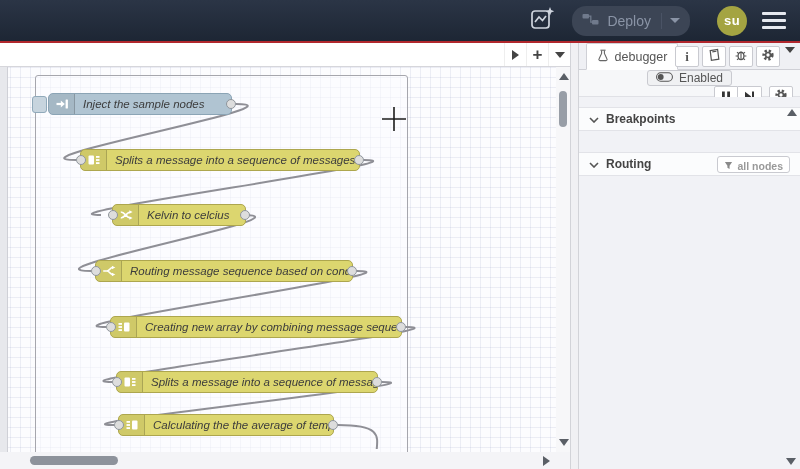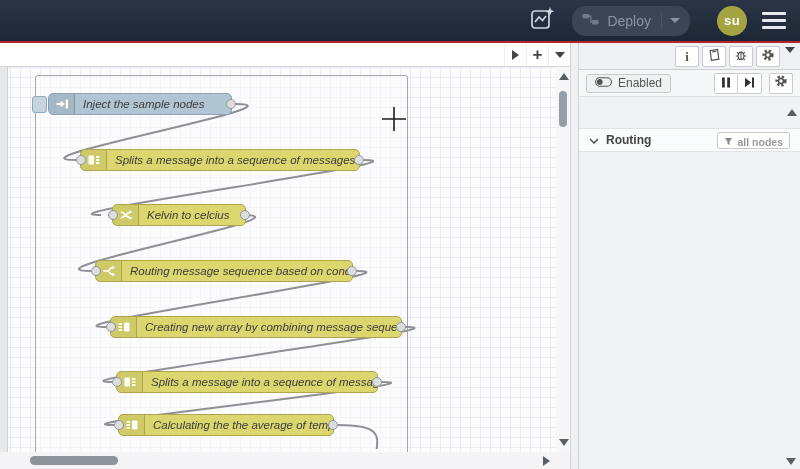--- a/index.html
+++ b/index.html
@@ -131,21 +131,21 @@
   .sb-tools { position:absolute; right:20px; top:3px; display:flex; gap:3px; }
   .tool-btn {
     width:24px; height:21px; background:#fff; border:1px solid #c9cad0; border-radius:2px;
     display:flex; align-items:center; justify-content:center; cursor:pointer;
   }
   .info-glyph { font-family:"Liberation Serif", serif; font-weight:bold; font-size:13px; color:#555; }
   .sb-caret { position:absolute; right:5px; top:10px; cursor:pointer; }
 
   .sb-toolbar {
     height:27px; background:#f6f7f9; border-bottom:1px solid #e0e1e6;
-    display:flex; align-items:center; padding:0 7px;
+    display:flex; align-items:center; padding:0 7px;flex-direction:column;
   }
   .enabled-btn {
     height:19px; display:flex; align-items:center; gap:6px;
     background:#f0f1f3; border:1px solid #c9cad0; border-radius:3px;
     padding:0 8px; font-size:12px; color:#555; cursor:pointer;
   }
   .sb-toolbar-right { margin-left:auto; display:flex; align-items:center; }
   .pair-btn { display:flex; }
   .pair-btn .tool-btn { border-radius:0; }
   .pair-btn .tool-btn:first-child { border-radius:2px 0 0 2px; }
@@ -337,20 +337,29 @@
       <div class="hscroll">
         <span class="hthumb"></span>
         <span class="arr-rt"></span>
       </div>
     </div>
 
     <div class="splitter"></div>
 
     <div class="sidebar">
       <div class="sb-tabs">
+        <div class="sb-tab">
+          <span>
+            <svg width="12" height="13" viewBox="0 0 12 13">
+              <path d="M4.6 1.4 V4.4 L2 10 A1.1 1.1 0 0 0 3 11.6 H9 A1.1 1.1 0 0 0 10 10 L7.4 4.4 V1.4" fill="none" stroke="#666" stroke-width="1.1"></path>
+              <path d="M3.4 1.2 H8.6" stroke="#666" stroke-width="1.1"></path>
+            </svg>
+          </span>
+          <span>debugger</span>
+        </div>
         <div class="sb-tools">
           <div class="tool-btn">
             <span class="info-glyph">i</span>
           </div>
           <div class="tool-btn">
             <span>
               <svg width="14" height="14" viewBox="0 0 14 14">
                 <path d="M3.2 2.6 L10.6 1.4 L11.8 11.2 L4.4 12.4 Z" fill="none" stroke="#555" stroke-width="1.2"></path>
                 <path d="M5.3 3.9 L9.4 3.3" stroke="#555" stroke-width="1.1"></path>
               </svg>
@@ -413,20 +422,28 @@
                 <circle cx="7" cy="7" r="4.3" fill="none" stroke="#555" stroke-width="2.6" stroke-dasharray="2.2 1.9"></circle>
                 <circle cx="7" cy="7" r="2.5" fill="none" stroke="#555" stroke-width="1.7"></circle>
               </svg>
             </span>
           </div>
         </div>
       </div>
 
       <div class="sb-gap"></div>
 
+      <div class="section-hdr">
+        <span>
+          <svg width="10" height="6" viewBox="0 0 10 6">
+              <polyline points="1,1 5,5 9,1" fill="none" stroke="#555" stroke-width="1.6"></polyline>
+            </svg>
+        </span>
+        <span>Breakpoints</span>
+      </div>
       <div class="bp-body"></div>
 
       <div class="section-hdr">
         <span>
           <svg width="10" height="6" viewBox="0 0 10 6">
               <polyline points="1,1 5,5 9,1" fill="none" stroke="#555" stroke-width="1.6"></polyline>
             </svg>
         </span>
         <span>Routing</span>
         <div class="filter-btn">

